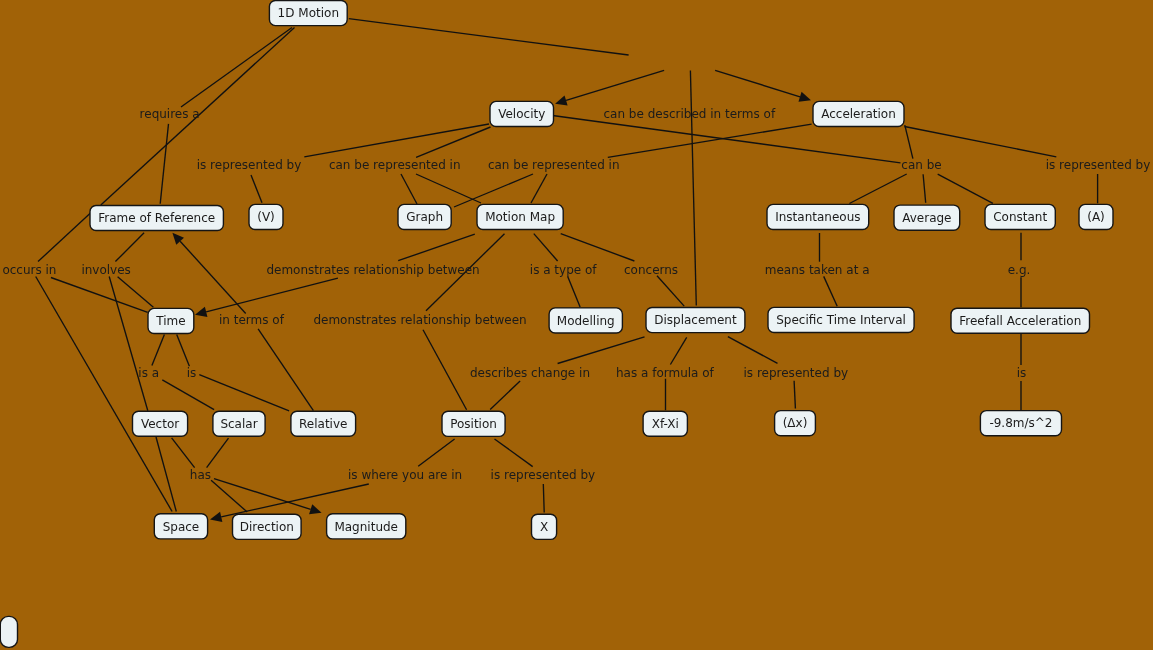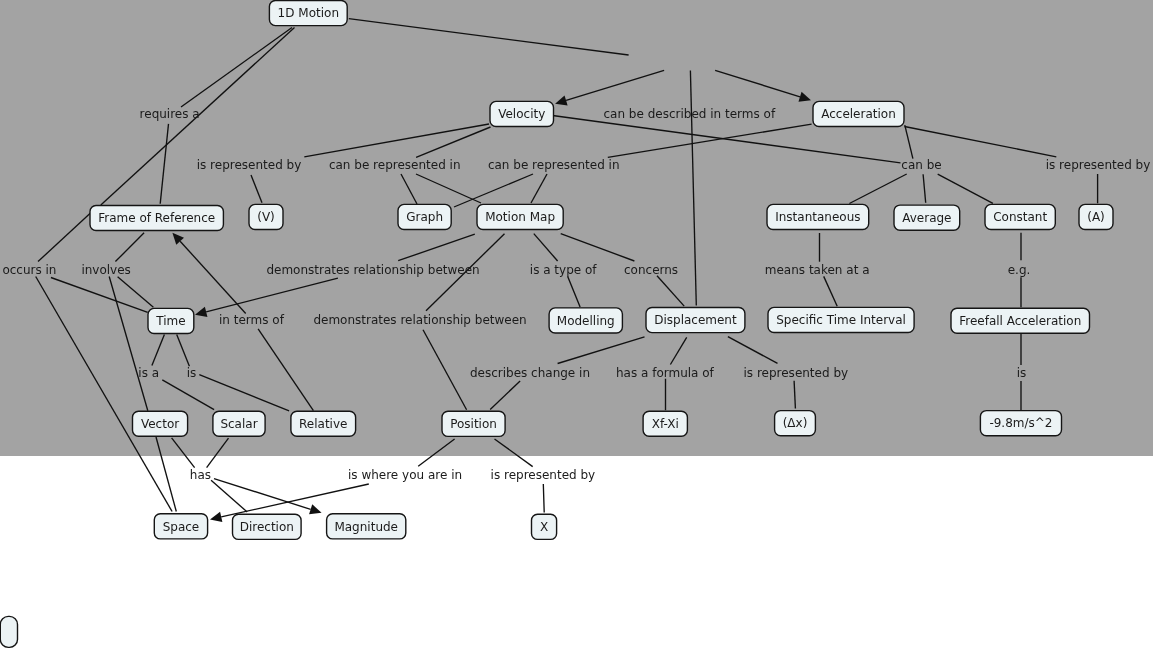--- a/index.html
+++ b/index.html
@@ -1,18 +1,18 @@
 <!DOCTYPE html>
 <html><head>
 <meta charset="utf-8">
 <title>1D Motion concept map</title>
 <style>
   html,body{margin:0;padding:0;background:#ffffff;}
   body{width:1153px;height:650px;overflow:hidden;font-family:"DejaVu Sans",sans-serif;}
-  #map{position:relative;width:1153px;height:456px;background:#a3a3a3;}
+  #map{position:relative;width:1153px;height:650px;background:#a16207;}
   svg#cmap{position:absolute;left:0;top:0;width:1153px;height:650px;display:block;}
   .node-box{fill:#ecf3f5;stroke:#151515;stroke-width:1.4;}
   .node-text{font-family:"DejaVu Sans",sans-serif;font-size:12px;fill:#1b1b1b;}
   .link-text{font-family:"DejaVu Sans",sans-serif;font-size:12px;fill:#1b1b1b;}
   .edge-line{stroke:#111111;stroke-width:1.35;fill:none;}
   .edge-head{fill:#111111;}
 </style>
 </head>
 <body>
 

